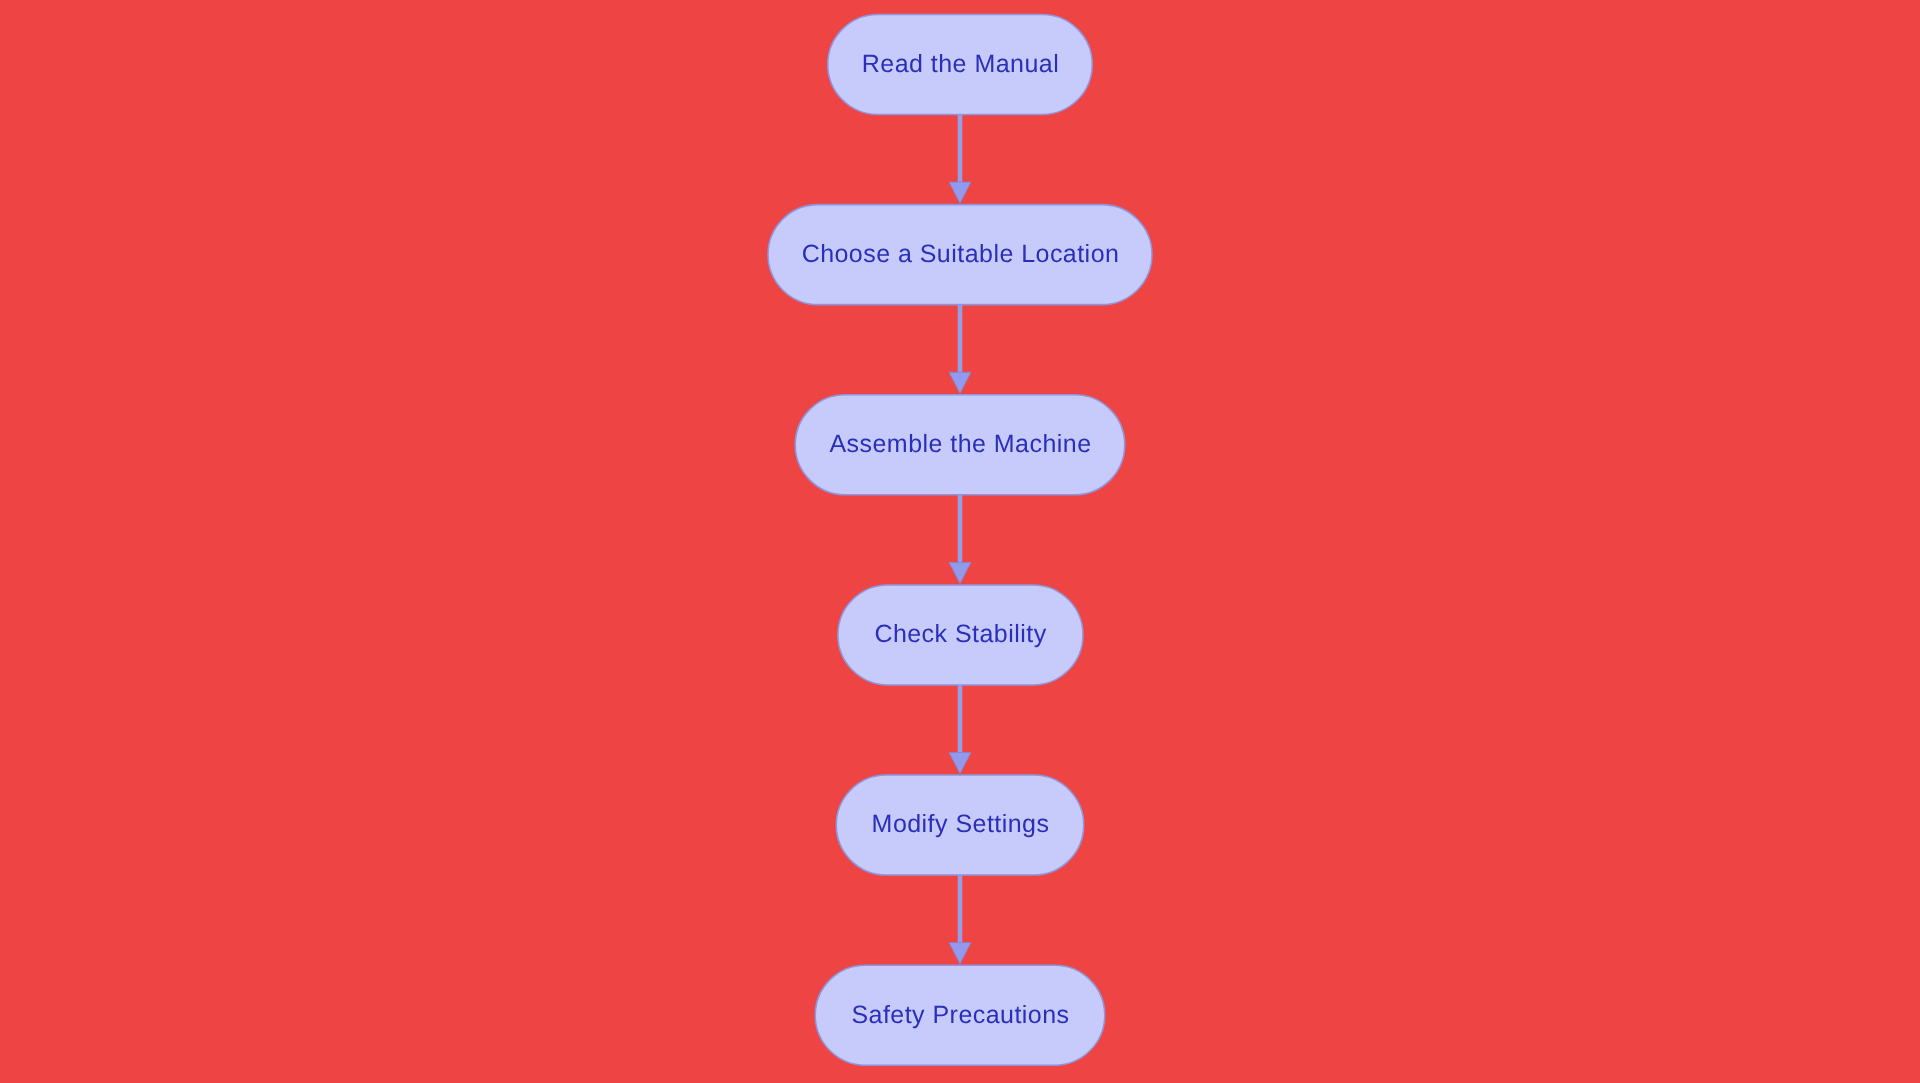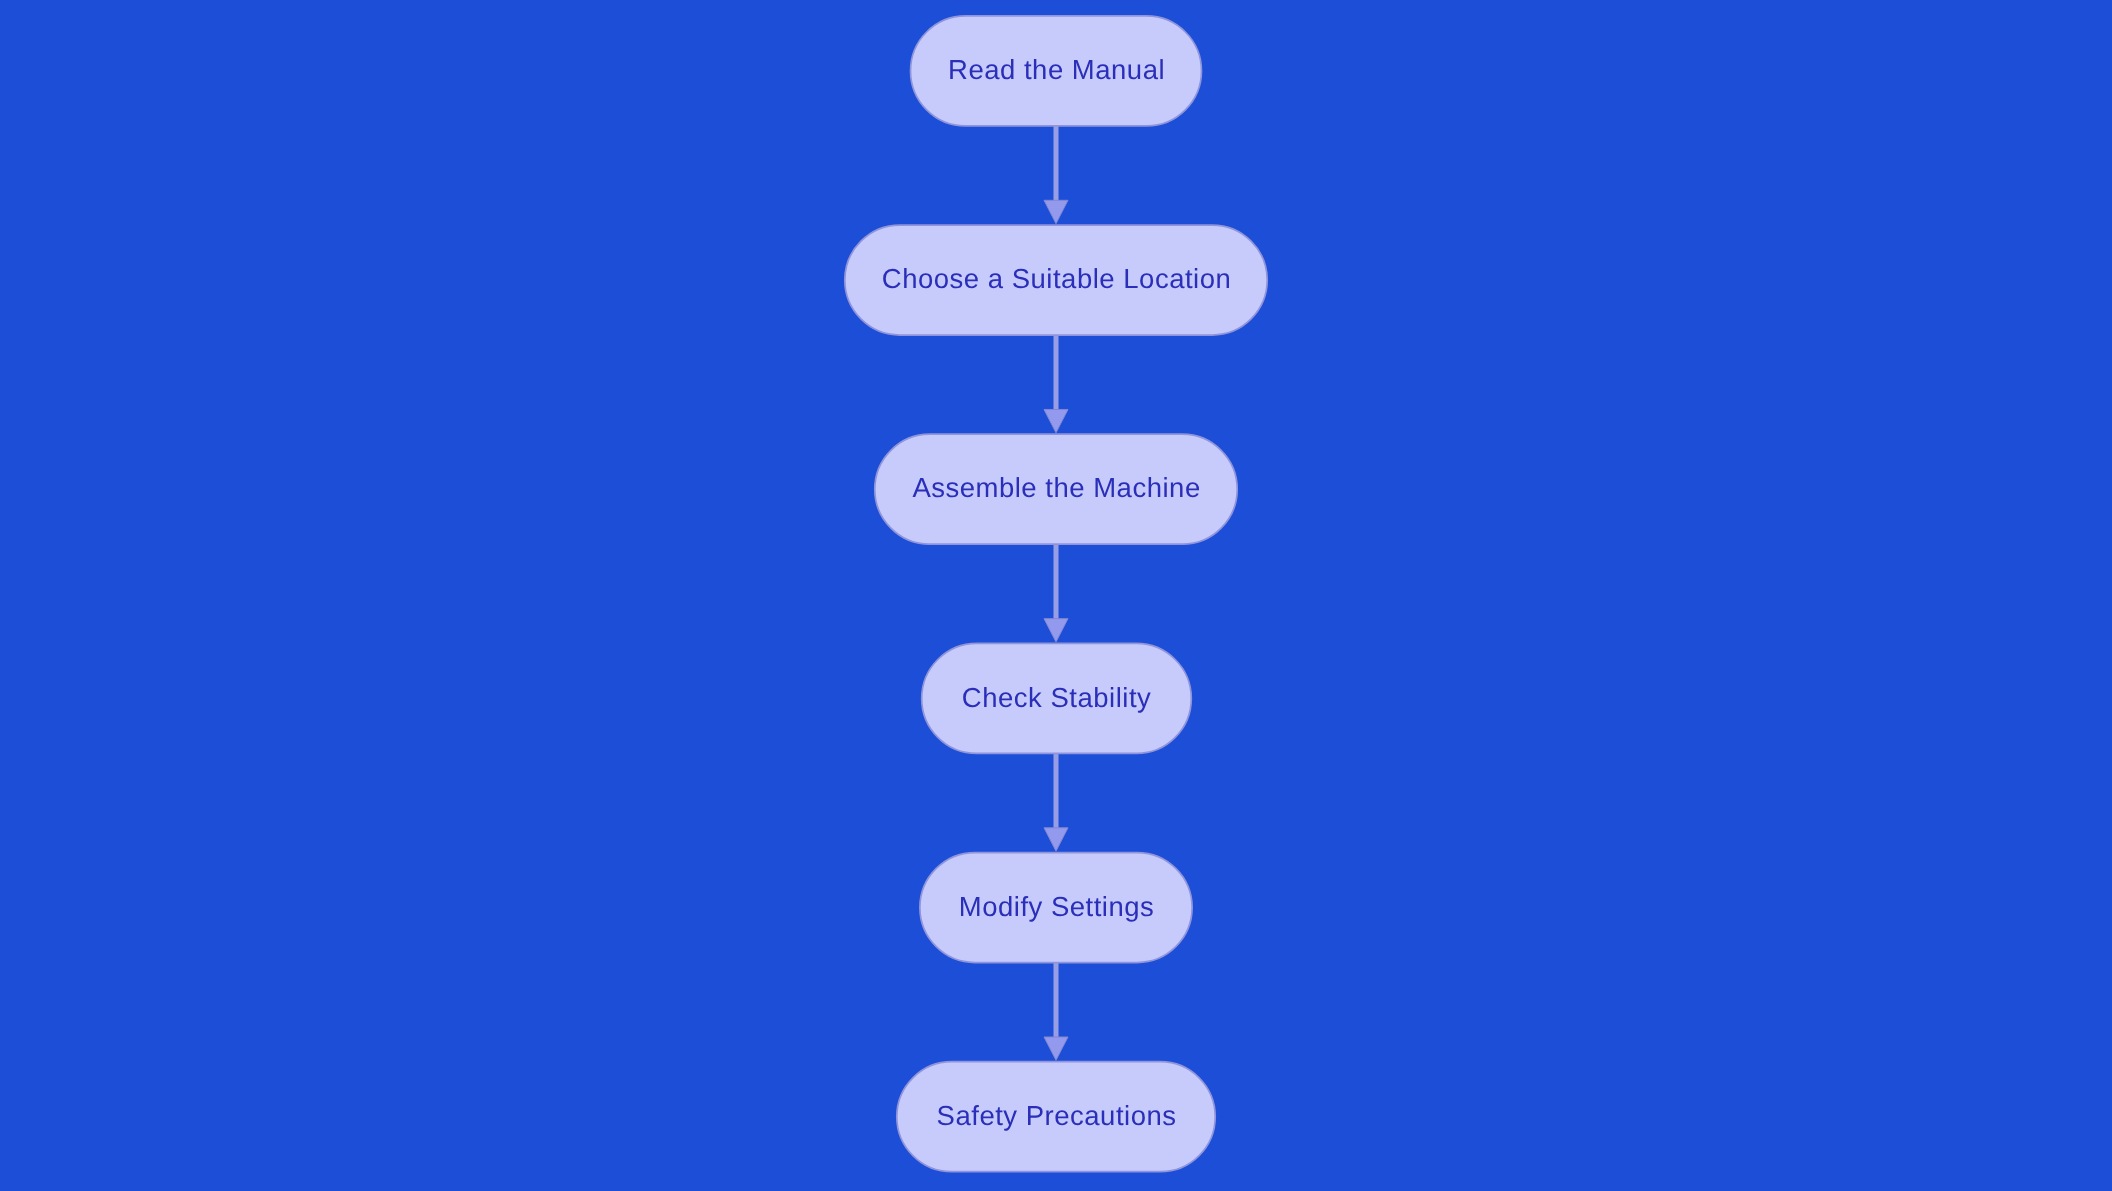--- a/index.html
+++ b/index.html
@@ -8,21 +8,21 @@
     padding: 0;
     width: 1920px;
     height: 1083px;
     background: #ffffff;
     overflow: hidden;
   }
   #flow-root {
     position: relative;
     width: 1920px;
     height: 1083px;
-    background: #1d4ed8;
+    background: #ef4444;
   }
   #flow-svg {
     position: absolute;
     left: 0;
     top: 0;
     width: 1920px;
     height: 1083px;
     display: block;
   }
   .node-shape {

